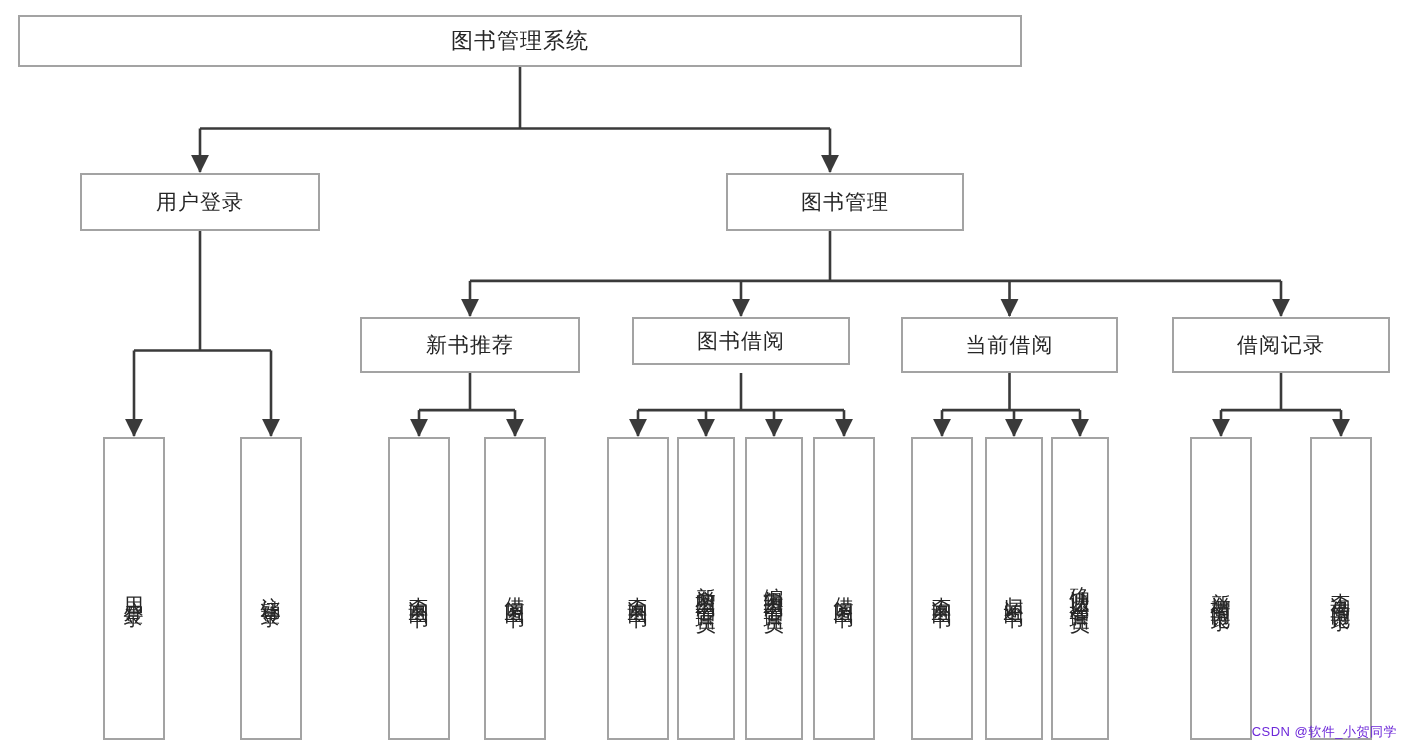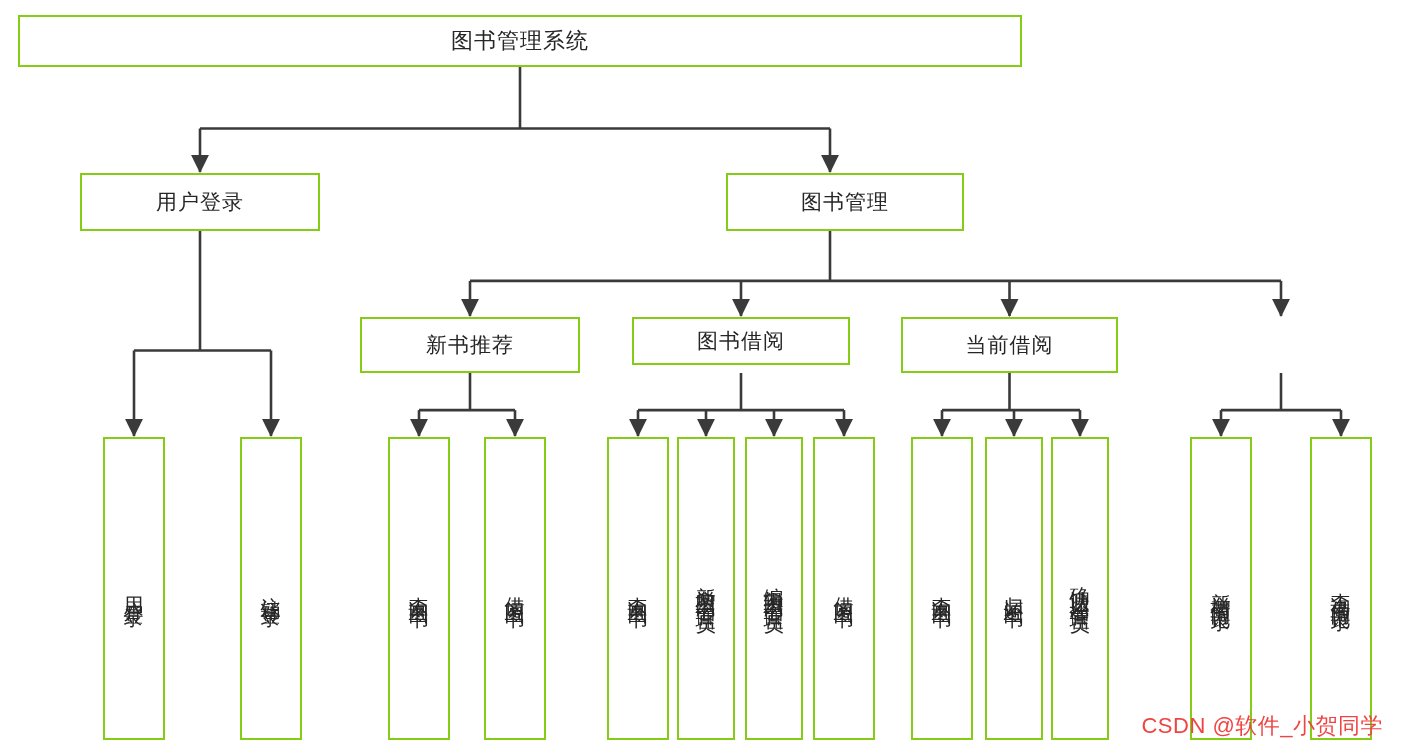--- a/index.html
+++ b/index.html
@@ -12,21 +12,21 @@
     position:relative;
     width:1405px;
     height:747px;
     background:#ffffff;
     overflow:hidden;
   }
   
   .node{
     position:absolute;
     box-sizing:border-box;
-    border:2px solid #84cc16;
+    border:2px solid #a3a3a3;
     background:#ffffff;
     display:flex;
     align-items:center;
     justify-content:center;
     color:#262626;
     z-index:3;
   }
   .node.h{           
     font-size:21px;
     letter-spacing:1px;
@@ -53,24 +53,24 @@
   #wires{
     position:absolute;
     left:0;top:0;
     width:1405px;height:747px;
     z-index:1;
     pointer-events:none;
   }
   
   #watermark{
     position:absolute;
-    right:22px;
+    right:8px;
     bottom:6px;
-    font-size:22px;
-    color:#ef4444;
+    font-size:13px;
+    color:#6d28d9;
     letter-spacing:0.5px;
     z-index:9;
     white-space:nowrap;
   }
 </style>
 </head>
 <body>
 
 <div id="canvas">
 
@@ -130,20 +130,23 @@
 
   <div class="node h" style="left: 360px; top: 317px; width: 220px; height: 56px;">
     <span>新书推荐</span>
   </div>
   <div class="node h" style="left: 632px; top: 317px; width: 218px; height: 48px;">
     <span>图书借阅</span>
   </div>
   <div class="node h" style="left: 901px; top: 317px; width: 217px; height: 56px; justify-content: center;">
     <span>当前借阅</span>
   </div>
+  <div class="node h" style="left: 1172px; top: 317px; width: 218px; height: 56px;">
+    <span>借阅记录</span>
+  </div>
 
   <div class="node v" style="left: 103px; top: 437px; width: 62px; height: 303px;">
     <span class="vtext">用户登录</span>
   </div>
   <div class="node v" style="left: 240px; top: 437px; width: 62px; height: 303px;">
     <span class="vtext">注销登录</span>
   </div>
   <div class="node v" style="left: 388px; top: 437px; width: 62px; height: 303px;">
     <span class="vtext">查询图书</span>
   </div>

